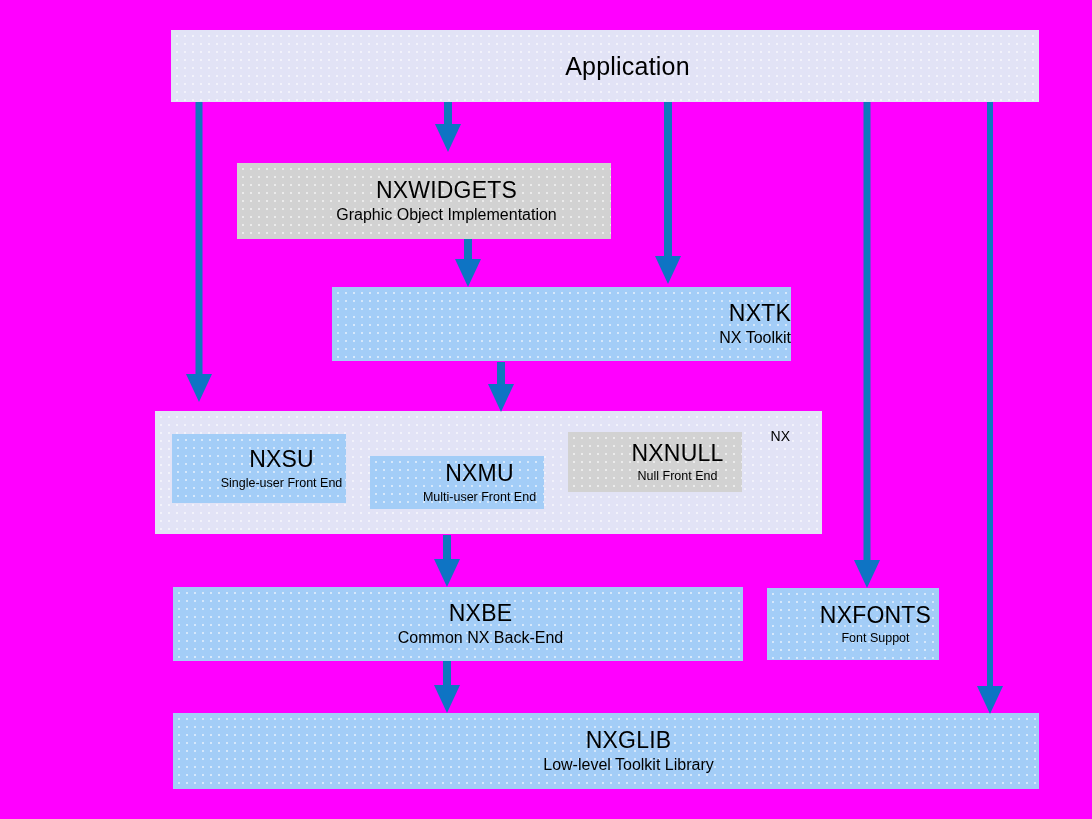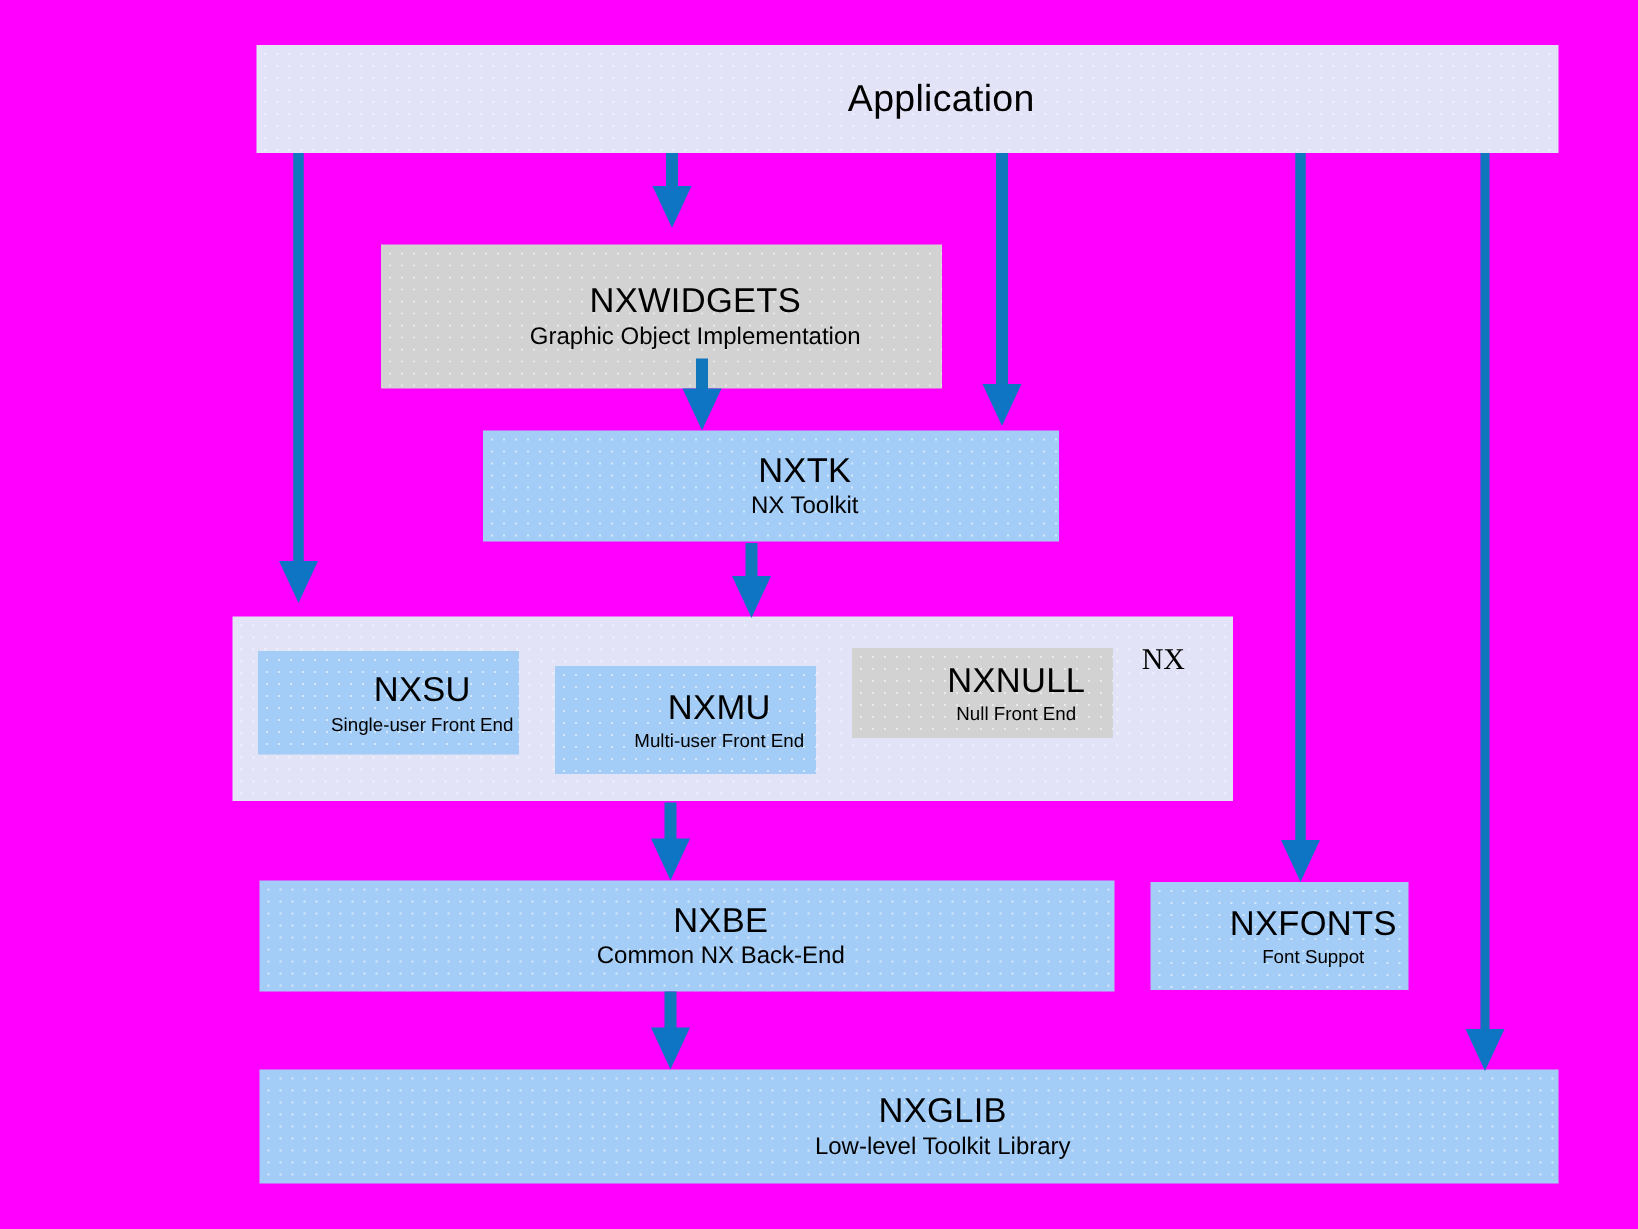--- a/index.html
+++ b/index.html
@@ -56,23 +56,22 @@
     z-index: 2;
     font-size: 16px;
     font-weight: 400;
     margin-top: 3px;
   }
   .subtitle.sm { font-size: 12.5px; }
 
   .nx-label {
     position: absolute;
     z-index: 3;
-    font-size: 20px;
+    font-size: 14px;
     color: #000;
-    font-family: Liberation Serif, serif;
   }
 
   
   .arrow {
     position: absolute;
     z-index: 4;
   }
   .arrow .shaft {
     position: absolute;
     left: 50%;
@@ -139,40 +138,40 @@
 
   <div class="arrow" style="left:430px; top:661px; width:34px; height:52px;">
     <div class="shaft" style="width:8px; height:26px;"></div>
     <div class="head"></div>
   </div>
 
   <div class="box dither fill-lav" style="left:171px; top:30px; width:868px; height:72px;">
     <div class="title big">Application</div>
   </div>
 
-  <div class="box dither fill-gray" style="left:254px; top:163px; width:374px; height:96px;">
+  <div class="box dither fill-gray" style="left:237px; top:163px; width:374px; height:76px;">
     <div class="title">NXWIDGETS</div>
     <div class="subtitle">Graphic Object Implementation</div>
   </div>
 
-  <div class="box dither fill-blue" style="left:322px; top:287px; width:384px; height:74px;">
+  <div class="box dither fill-blue" style="left:332px; top:287px; width:459px; height:74px;align-items:flex-end;">
     <div class="title">NXTK</div>
     <div class="subtitle">NX Toolkit</div>
   </div>
 
   <div class="box dither fill-lav" style="left:155px; top:411px; width:667px; height:123px; display:block;">
     <div class="nx-label" style="right:32px; top:18px;">NX</div>
   </div>
 
   <div class="box dither fill-blue" style="left:172px; top:434px; width:174px; height:69px;">
     <div class="title">NXSU</div>
     <div class="subtitle sm">Single-user Front End</div>
   </div>
 
-  <div class="box dither fill-blue" style="left:370px; top:444px; width:174px; height:72px;">
+  <div class="box dither fill-blue" style="left:370px; top:456px; width:174px; height:53px;">
     <div class="title">NXMU</div>
     <div class="subtitle sm">Multi-user Front End</div>
   </div>
 
   <div class="box dither fill-gray" style="left:568px; top:432px; width:174px; height:60px;">
     <div class="title">NXNULL</div>
     <div class="subtitle sm">Null Front End</div>
   </div>
 
   <div class="box dither fill-blue" style="left:173px; top:587px; width:570px; height:74px;">

